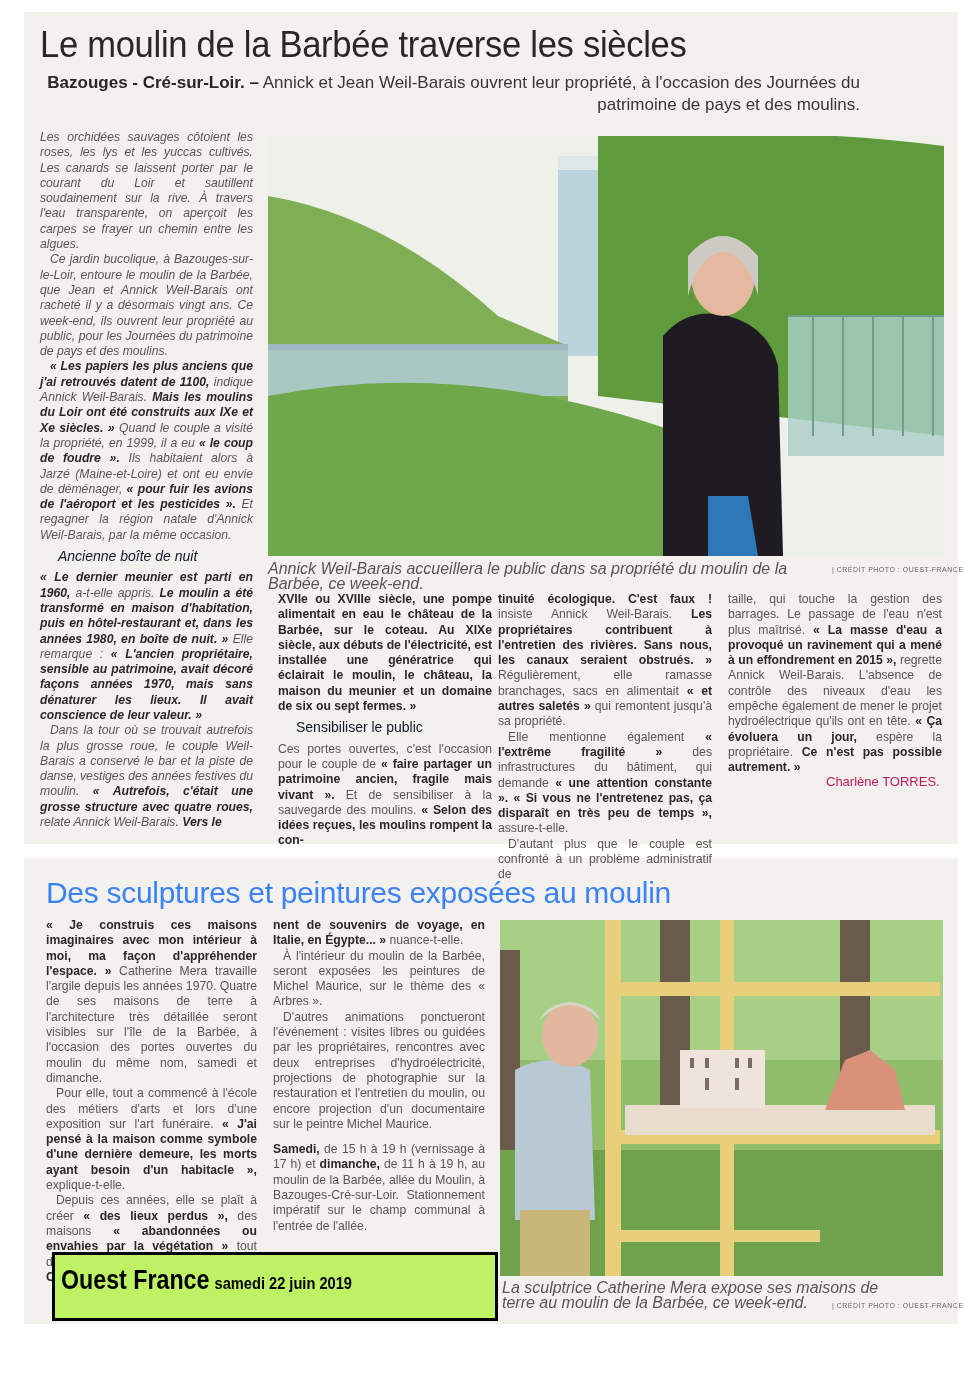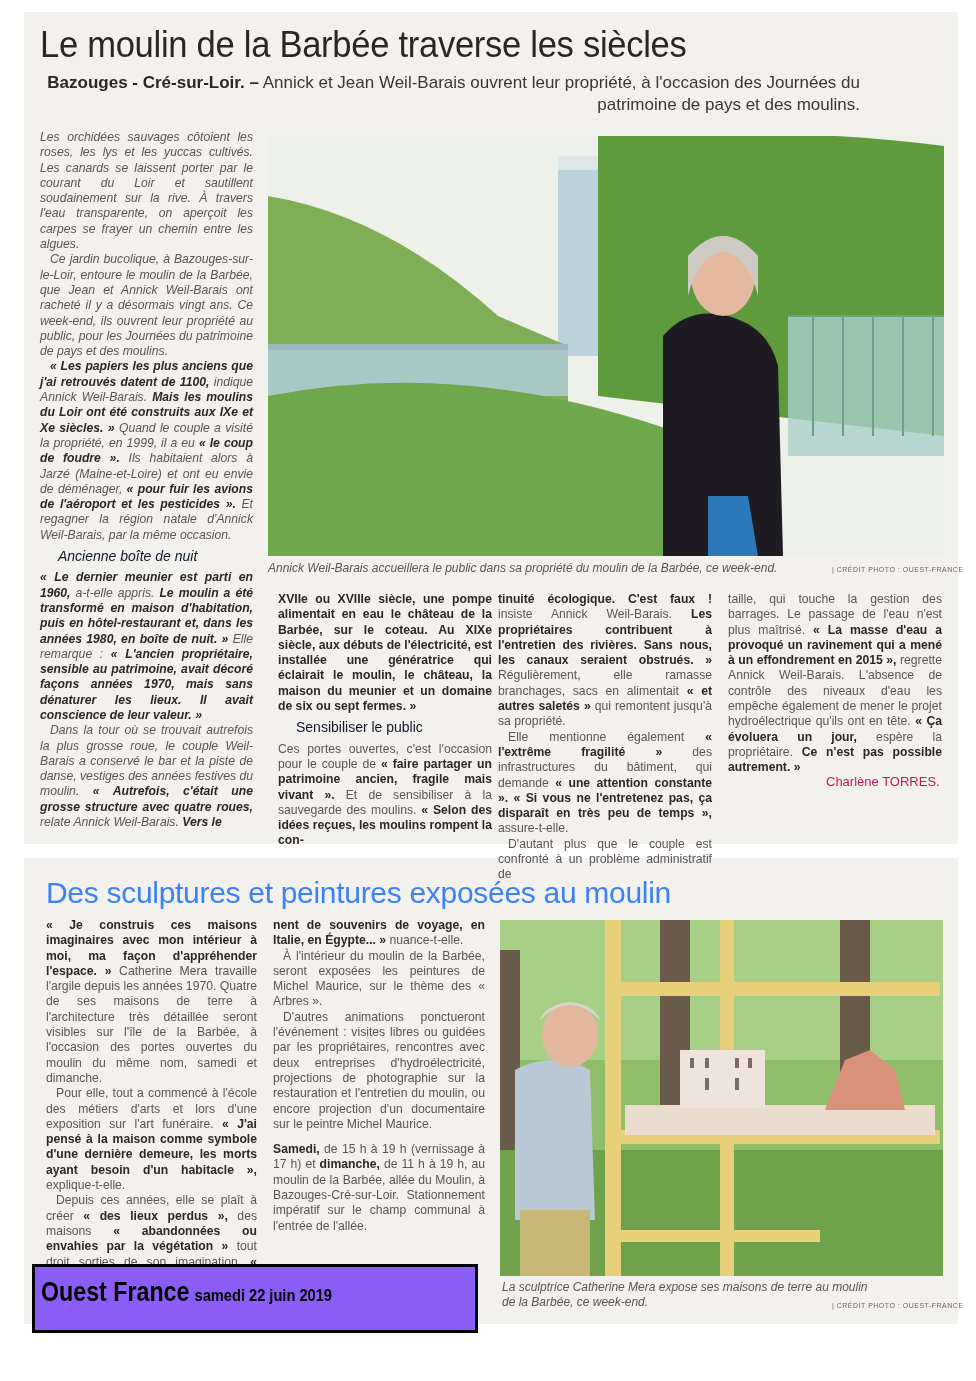--- a/index.html
+++ b/index.html
@@ -10,25 +10,25 @@
   #clip2 { left:24px; top:858px; width:934px; height:466px; }
   .headline { position:absolute; left:40px; top:24px; font-size:36px; color:#2a2626; letter-spacing:-0.3px; white-space:nowrap; font-family:"Liberation Sans", sans-serif; transform:scaleX(0.96); transform-origin:left; }
   .lede { position:absolute; left:40px; top:72px; width:820px; font-size:17px; line-height:22px; color:#3a3636;text-align:right; }
   .lede b { color:#2a2626; }
   .col { position:absolute; font-size:12.2px; line-height:15.3px; text-align:justify; color:#5a5454; }
   .col p { margin:0; text-indent:10px; }
   .col p.noind { text-indent:0; }
   .col b { color:#2b2727; font-weight:bold; }
   .col h3 { margin:6px 0 6px 18px; font-size:14px; font-weight:normal; color:#0f172a; }
   .photo { position:absolute; overflow:hidden; }
-  .caption { position:absolute; font-style:italic; font-size:12px; color:#5a5454; line-height:15px; }
+  .caption { position:absolute; font-style:italic; font-size:16px; color:#5a5454; line-height:15px; }
   .credit { position:absolute; font-size:7px; letter-spacing:0.5px; color:#6a6464; text-transform:uppercase; }
   .sign { position:absolute; font-size:13px; color:#be185d; }
   .headline2 { position:absolute; left:46px; top:876px; font-size:30px; color:#3b82f6; white-space:nowrap; letter-spacing:-0.3px; }
-  .source-box { position:absolute; left:32px; top:1252px; width:446px; height:69px; border:3px solid #000; background:#8b5cf6; box-sizing:border-box;margin-top:12px; }
+  .source-box { position:absolute; left:52px; top:1252px; width:446px; height:69px; border:3px solid #000; background:#bef264; box-sizing:border-box; }
   .source-box .paper { position:absolute; left:6px; top:10px; font-size:27px; font-weight:bold; color:#000; transform:scaleX(0.86); transform-origin:left; white-space:nowrap; }
   .source-box .date { font-size:17px; font-weight:bold; margin-left:6px; }
 </style>
 </head>
 <body>
 
 <div class="clip" id="clip1"></div>
 <div class="clip" id="clip2"></div>
 
 <div class="headline">Le moulin de la Barbée traverse les siècles</div>

